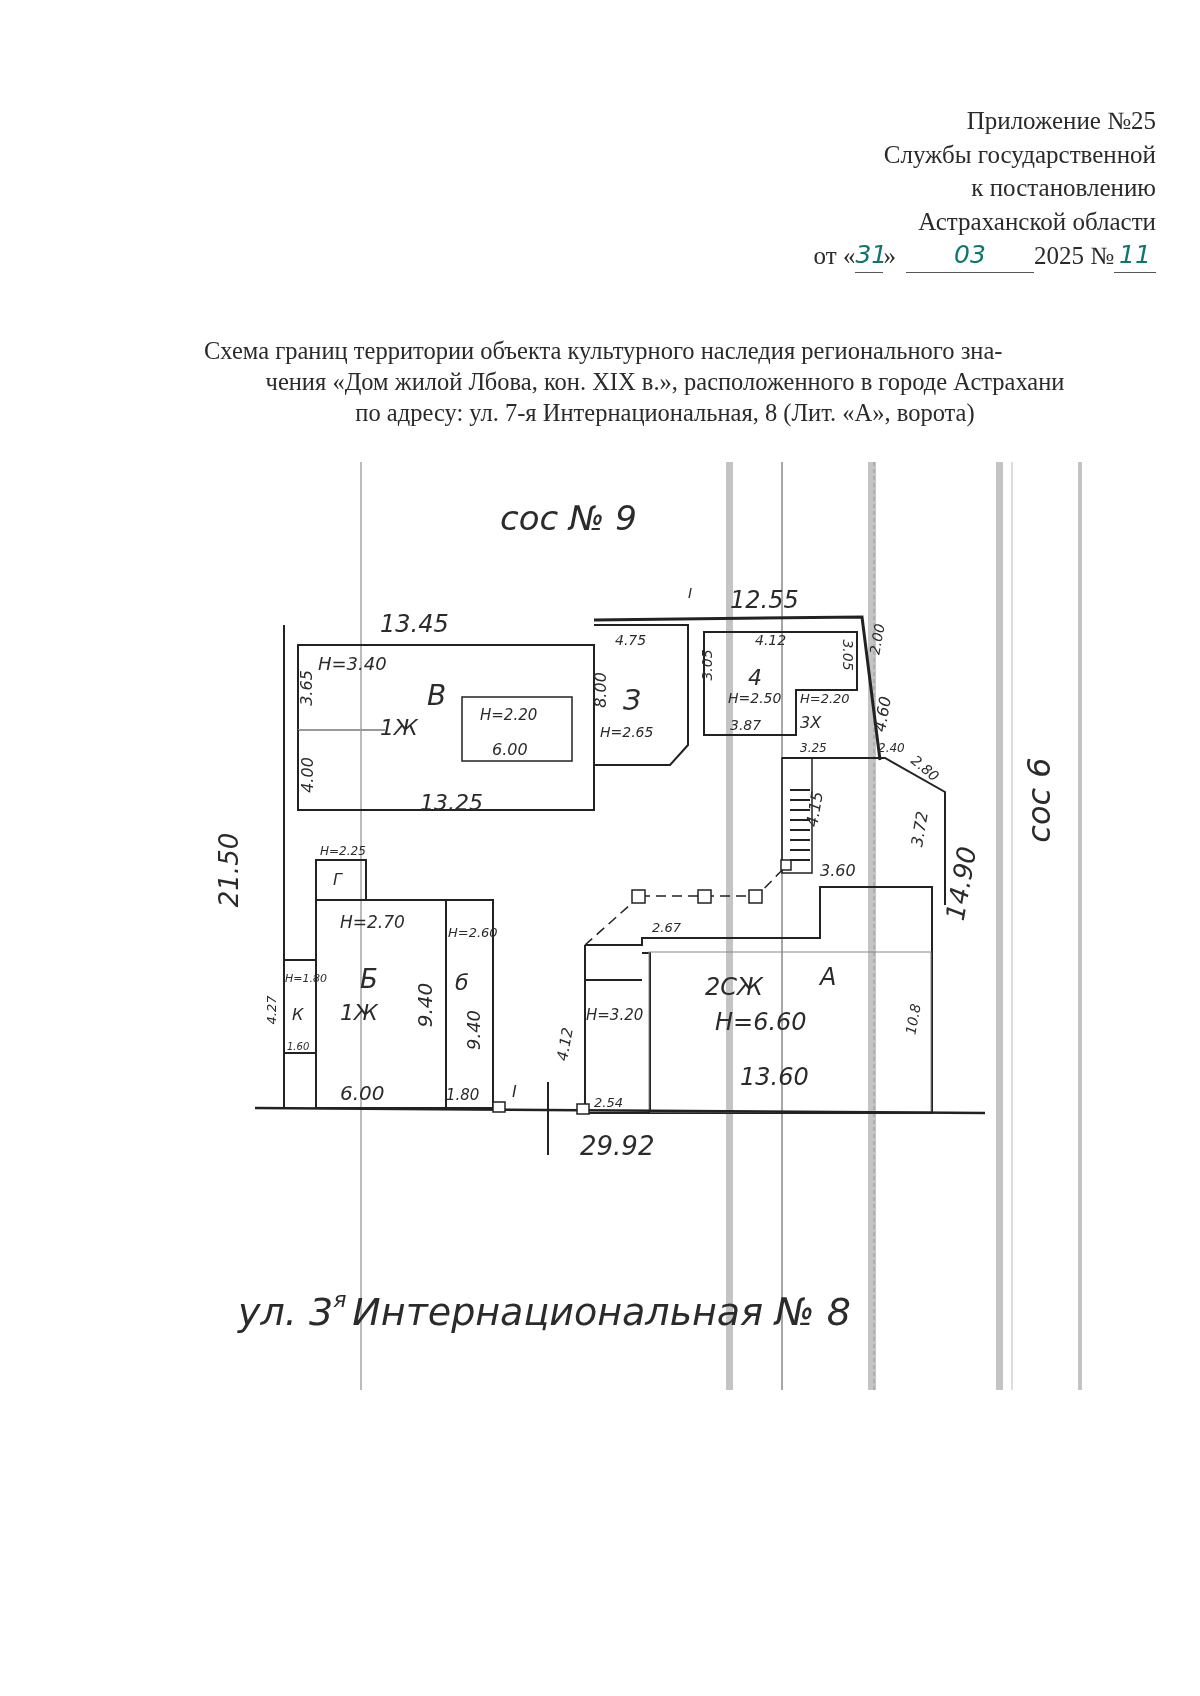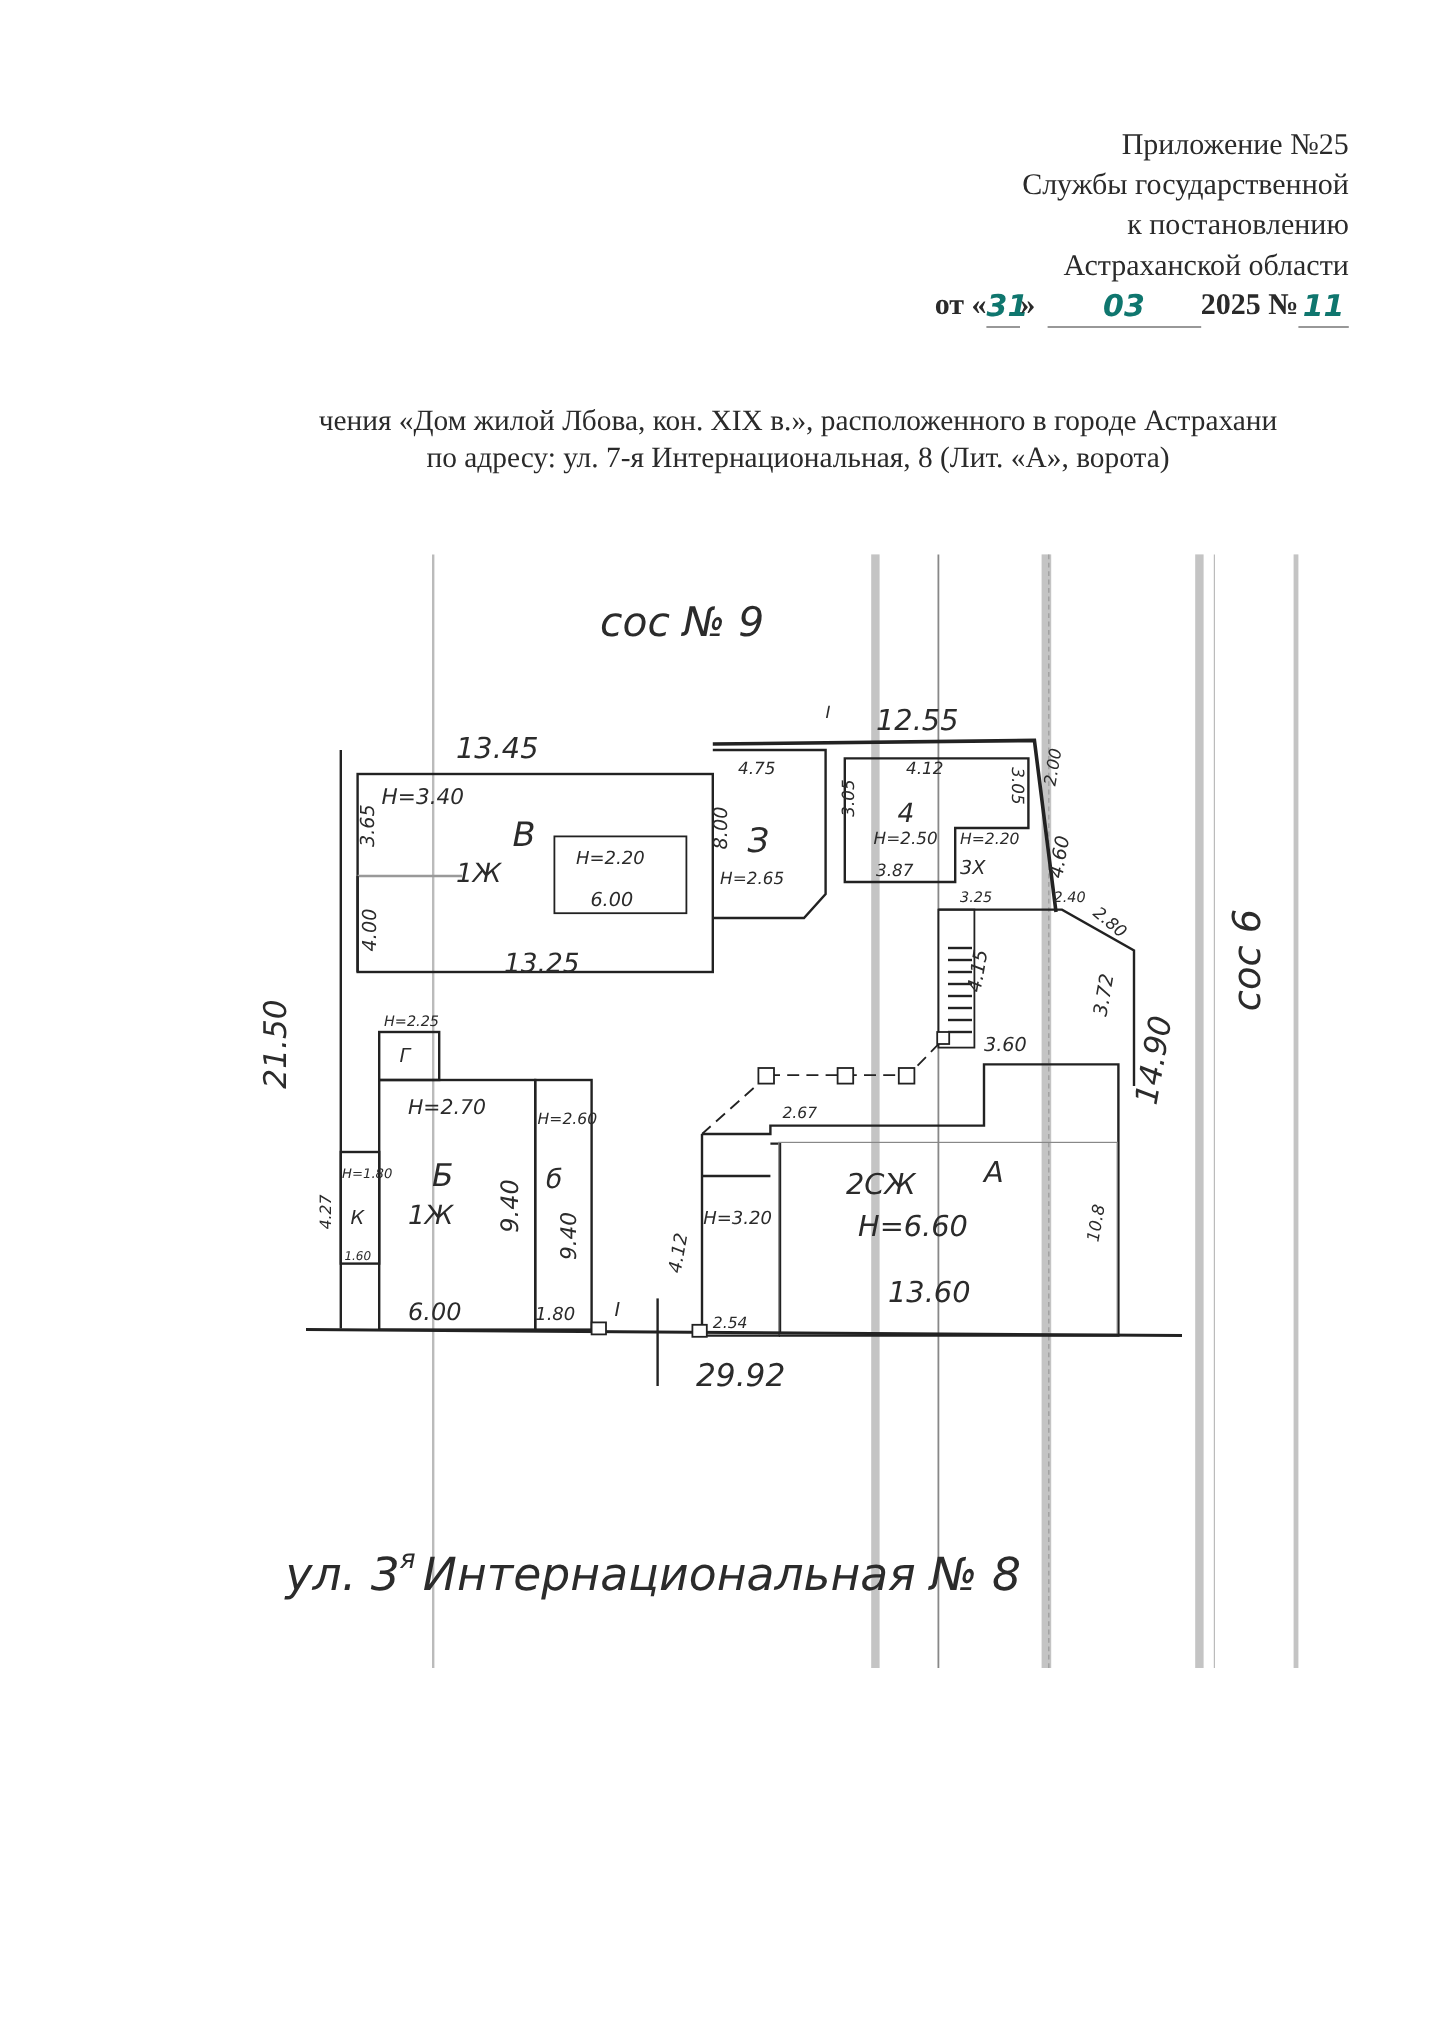--- a/index.html
+++ b/index.html
@@ -1,21 +1,21 @@
 <!DOCTYPE html>
 <html><head>
   <meta charset="utf-8">
   <style>
     html, body { margin: 0; padding: 0; background: #ffffff; }
     body { width: 1200px; height: 1696px; position: relative; overflow: hidden;
            font-family: "Liberation Serif", "DejaVu Serif", serif; color: #222; }
-    .header-block { position: absolute; right: 76px; top: 104px; text-align: right;
+    .header-block { position: absolute; right: 44px; top: 104px; text-align: right;
                     font-size: 25px; line-height: 33.5px; color: #2a2a2a; }
     .header-block div { white-space: nowrap; }
-    .date-line { display: inline-flex; align-items: flex-start; gap: 0; font-weight: bold; }
+    .date-line { display: inline-flex; align-items: flex-end; gap: 0; }
     .handwritten { font-family: "DejaVu Sans", sans-serif; font-style: italic; color: #0f766e; }
     .u-blank { display: inline-block; border-bottom: 1.5px solid #555; text-align: center; }
     .title-block { position: absolute; left: 190px; top: 335px; width: 950px; text-align: center;
                    font-size: 24.5px; line-height: 31px; color: #2a2a2a; }
     .title-block .l1 { text-align: left; padding-left: 14px; }
     .plan { position: absolute; left: 0; top: 0; width: 1124px; height: 1696px; }
     .plan svg { position: absolute; left: 0; top: 0; }
     .hw { font-family: "DejaVu Sans", sans-serif; font-style: italic; fill: #2b2b2b; }
   </style>
 </head>
@@ -31,20 +31,21 @@
     <span class="handwritten u-blank" style="width:28px">31</span>
     <span>»</span>
     <span style="width:10px;display:inline-block"></span>
     <span class="handwritten u-blank" style="width:128px">03</span>
     <span>2025 №</span>
     <span class="handwritten u-blank" style="width:42px">11</span>
   </div>
 </div>
 
 <div class="title-block">
+  <div class="l1">Схема границ территории объекта культурного наследия регионального зна-</div>
   <div>чения «Дом жилой Лбова, кон. XIX в.», расположенного в городе Астрахани</div>
   <div>по адресу: ул. 7-я Интернациональная, 8 (Лит. «А», ворота)</div>
 </div>
 
 <div class="plan">
   <svg width="1200" height="1696" viewBox="0 0 1200 1696">
 
     <g>
       <line x1="361" y1="462" x2="361" y2="1390" stroke="#bbb" stroke-width="2"></line>
       <rect x="726" y="462" width="7" height="928" fill="#c4c4c4"></rect>

